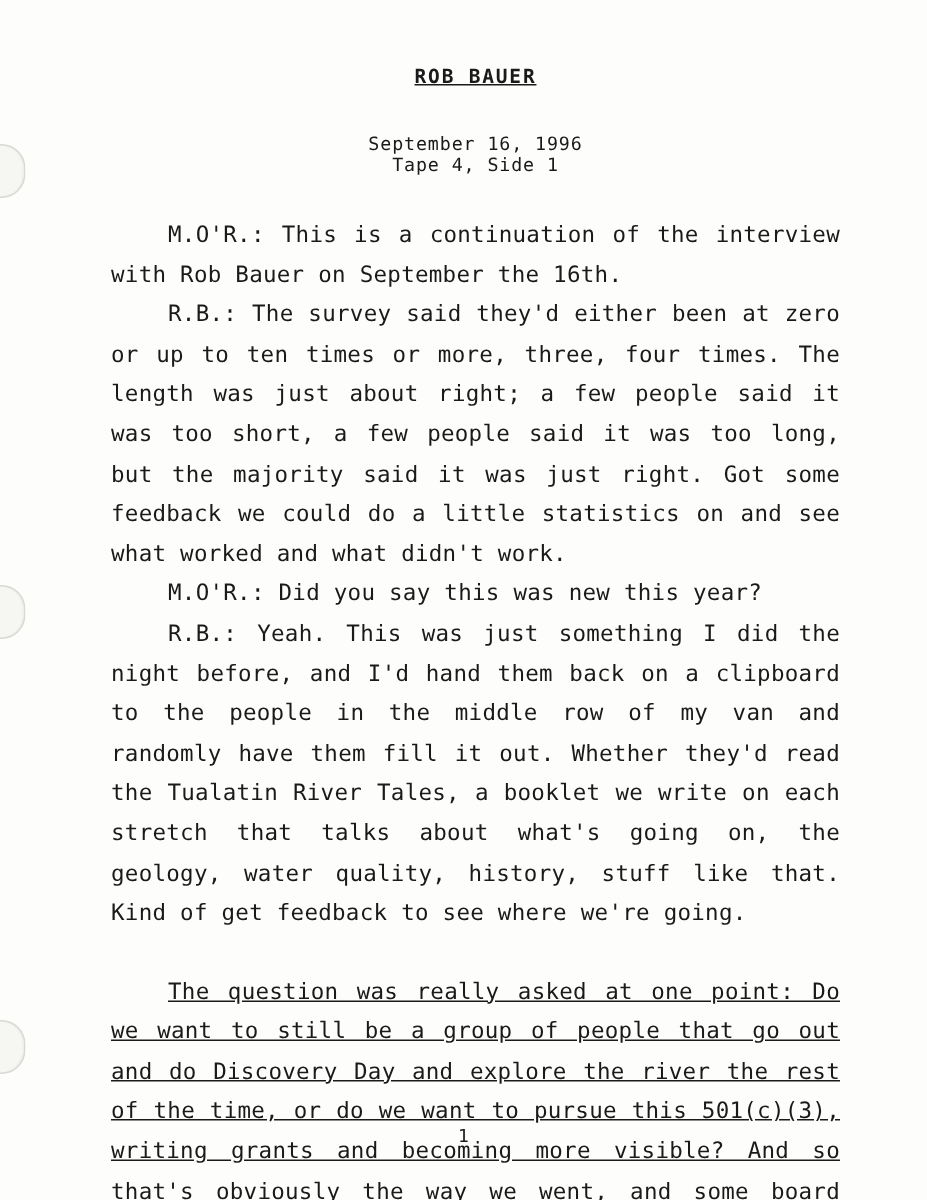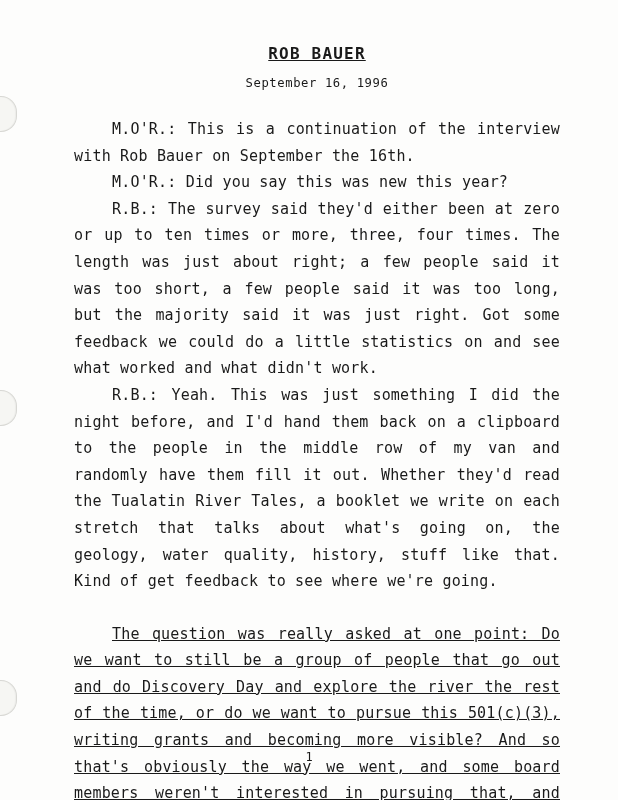--- a/index.html
+++ b/index.html
@@ -36,25 +36,25 @@
   }
   .punch.p1 { top: 96px; }
   .punch.p2 { top: 390px; }
   .punch.p3 { top: 680px; }
 
   .doc-header {
     text-align: center;
     margin: 0 0 26px 0;
   }
   .doc-title {
-    font-size: 16px;
+    font-size: 13px;
     font-weight: bold;
     letter-spacing: 1.2px;
     text-decoration: underline;
-    margin-bottom: 13px;
+    margin-bottom: 30px;
   }
   .doc-date, .doc-tape {
     font-size: 12.2px;
     letter-spacing: 0.6px;
   }
   .doc-tape { margin-bottom: 0; }
 
   .body-text {
     font-size: 15px;
     line-height: 26.6px;
@@ -83,25 +83,26 @@
 
 <div class="page">
 
   <div class="punch p1"></div>
   <div class="punch p2"></div>
   <div class="punch p3"></div>
 
   <div class="doc-header">
     <div class="doc-title">ROB BAUER</div>
     <div class="doc-date">September 16, 1996</div>
+    <div class="doc-tape">Tape 4, Side 1</div>
   </div>
 
   <div class="body-text">
     <p class="para">M.O'R.:  This is a continuation of the interview with Rob Bauer on September the 16th.</p>
+    <p class="para">R.B.:  The survey said they'd either been at zero or up to ten times or more, three, four times.  The length was just about right; a few people said it was too short, a few people said it was too long, but the majority said it was just right.  Got some feedback we could do a little statistics on and see what worked and what didn't work.</p>
     <p class="para">M.O'R.:  Did you say this was new this year?</p>
-    <p class="para">R.B.:  The survey said they'd either been at zero or up to ten times or more, three, four times.  The length was just about right; a few people said it was too short, a few people said it was too long, but the majority said it was just right.  Got some feedback we could do a little statistics on and see what worked and what didn't work.</p>
     <p class="para">R.B.:  Yeah.  This was just something I did the night before, and I'd hand them back on a clipboard to the people in the middle row of my van and randomly have them fill it out.  Whether they'd read the Tualatin River Tales, a booklet we write on each stretch that talks about what's going on, the geology, water quality, history, stuff like that.  Kind of get feedback to see where we're going.</p>
     <p class="para gap">The question was really asked at one point:  Do we want to still be a group of people that go out and do Discovery Day and explore the river the rest of the time, or do we want to pursue this 501(c)(3), writing grants and becoming more visible?  And so that's obviously the way we went, and some board members weren't interested in pursuing that, and they left and then we got the membership organization.  Now we've got staff and an office.</p>
 
   </div>
 
   <div class="page-number">1</div>
 </div>
 
 </body></html>

